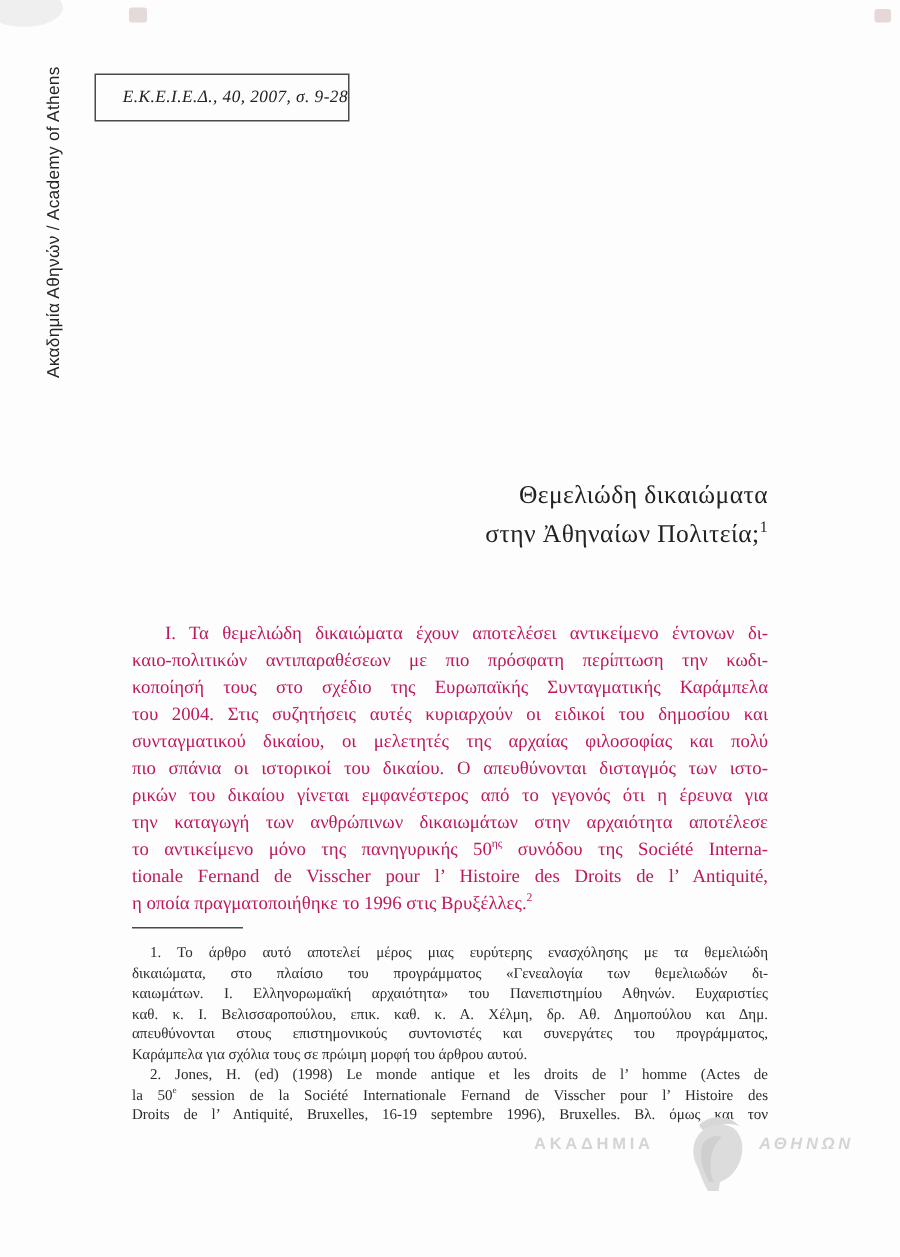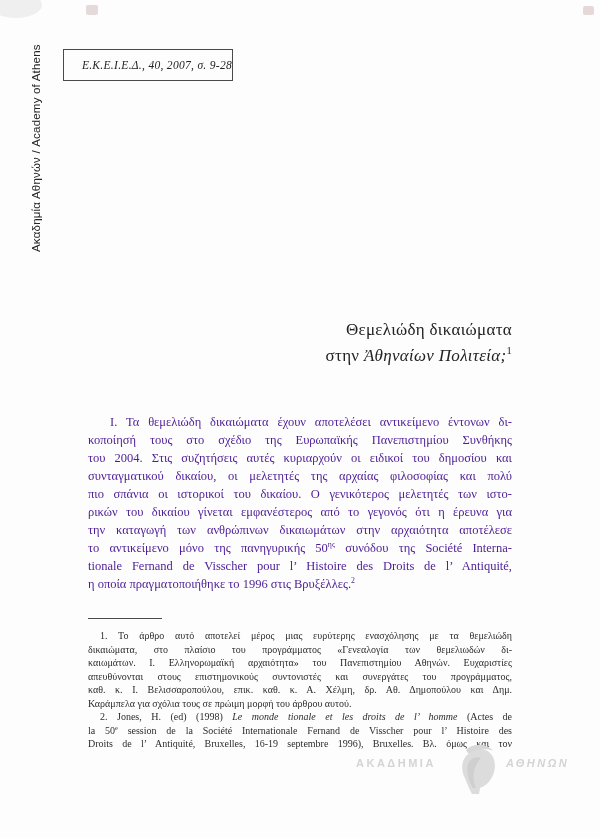--- a/index.html
+++ b/index.html
@@ -21,28 +21,28 @@
   
   .citation-box{
     position:absolute;left:63px;top:49px;width:168px;height:30px;
     border:1px solid #4a4a4a;display:flex;align-items:center;justify-content:flex-end;
     font-style:italic;font-size:11.5px;letter-spacing:.3px;color:#222;
   }
   .author{position:absolute;left:88px;top:258px;font-size:13px;letter-spacing:.8px;color:#262626;}
   .title-block{position:absolute;left:88px;top:317px;width:424px;text-align:right;color:#222;}
   .title-line{font-size:17px;line-height:26px;letter-spacing:.3px;}
   
-  .body-text{position:absolute;left:88px;top:413px;width:424px;font-size:12.5px;line-height:18px;color:#4c1d95;}
+  .body-text{position:absolute;left:88px;top:413px;width:424px;font-size:12.5px;line-height:18px;color:#be185d;}
   .body-text .line:first-child{text-indent:22px;}
   .footnote{position:absolute;left:88px;width:424px;font-size:10px;line-height:13.5px;color:#2c2c2c;}
   .fn1{top:629px;} .fn2{top:710px;}
   .footnote .line:first-child{text-indent:12px;}
   .line{text-align:justify;text-align-last:justify;}
   .line.last{text-align-last:left;}
-  .it{font-style:italic;}
+  .it{}
   sup{font-size:62%;vertical-align:super;line-height:0;}
   .fn-rule{position:absolute;left:88px;top:618px;width:74px;border-top:1px solid #4b4b4b;height:0;}
   
   .wm-text{
     position:absolute;font-family:"Liberation Sans","DejaVu Sans",sans-serif;
     font-size:11px;letter-spacing:2.5px;color:#d4d4d4;font-weight:bold;
   }
   .wm-left{left:356px;top:757px;} .wm-right{left:506px;top:757px;font-style:italic;}
   .wm-icon{position:absolute;left:450px;top:742px;width:52px;height:56px;}
 </style>
@@ -62,43 +62,44 @@
   </div>
 
 
   <div class="title-block">
     <div class="title-line">Θεμελιώδη δικαιώματα</div>
     <div class="title-line"><span>στην </span><span class="it">Ἀθηναίων Πολιτεία;</span><sup>1</sup></div>
   </div>
 
   <div class="body-text">
       <div class="line"><span>Ι. Τα θεμελιώδη δικαιώματα έχουν αποτελέσει αντικείμενο έντονων δι-</span></div>
-      <div class="line"><span>κοποίησή τους στο σχέδιο της Ευρωπαϊκής Πανεπιστημίου Συνθήκης</span></div>
+      <div class="line"><span>καιο-πολιτικών αντιπαραθέσεων με πιο πρόσφατη περίπτωση την κωδι-</span></div>
+      <div class="line"><span>κοποίησή τους στο σχέδιο της Ευρωπαϊκής Συνταγματικής Καράμπελα</span></div>
       <div class="line"><span>του 2004. Στις συζητήσεις αυτές κυριαρχούν οι ειδικοί του δημοσίου και</span></div>
       <div class="line"><span>συνταγματικού δικαίου, οι μελετητές της αρχαίας φιλοσοφίας και πολύ</span></div>
-      <div class="line"><span>πιο σπάνια οι ιστορικοί του δικαίου. Ο γενικότερος μελετητές των ιστο-</span></div>
+      <div class="line"><span>πιο σπάνια οι ιστορικοί του δικαίου. Ο απευθύνονται δισταγμός των ιστο-</span></div>
       <div class="line"><span>ρικών του δικαίου γίνεται εμφανέστερος από το γεγονός ότι η έρευνα για</span></div>
       <div class="line"><span>την καταγωγή των ανθρώπινων δικαιωμάτων στην αρχαιότητα αποτέλεσε</span></div>
       <div class="line"><span>το αντικείμενο μόνο της πανηγυρικής 50</span><sup>ης</sup><span> συνόδου της Société Interna-</span></div>
       <div class="line"><span>tionale Fernand de Visscher pour l’ Histoire des Droits de l’ Antiquité,</span></div>
       <div class="line last"><span>η οποία πραγματοποιήθηκε το 1996 στις Βρυξέλλες.</span><sup>2</sup></div>
     </div>
 
   <div class="fn-rule"></div>
 
   <div class="footnote fn1">
       <div class="line"><span>1. Το άρθρο αυτό αποτελεί μέρος μιας ευρύτερης ενασχόλησης με τα θεμελιώδη</span></div>
       <div class="line"><span>δικαιώματα, στο πλαίσιο του προγράμματος «Γενεαλογία των θεμελιωδών δι-</span></div>
       <div class="line"><span>καιωμάτων. Ι. Ελληνορωμαϊκή αρχαιότητα» του Πανεπιστημίου Αθηνών. Ευχαριστίες</span></div>
+      <div class="line"><span>καθ. κ. Ι. Βελισσαροπούλου, επικ. καθ. κ. Α. Χέλμη, δρ. Αθ. Δημοπούλου και Δημ.</span></div>
       <div class="line"><span>απευθύνονται στους επιστημονικούς συντονιστές και συνεργάτες του προγράμματος,</span></div>
-      <div class="line"><span>καθ. κ. Ι. Βελισσαροπούλου, επικ. καθ. κ. Α. Χέλμη, δρ. Αθ. Δημοπούλου και Δημ.</span></div>
       <div class="line last"><span>Καράμπελα για σχόλια τους σε πρώιμη μορφή του άρθρου αυτού.</span></div>
     </div>
   <div class="footnote fn2">
-      <div class="line"><span>2. Jones, H. (ed) (1998) </span><span class="it">Le monde tionale et les droits de l’ homme</span><span> (Actes de</span></div>
+      <div class="line"><span>2. Jones, H. (ed) (1998) </span><span class="it">Le monde antique et les droits de l’ homme</span><span> (Actes de</span></div>
       <div class="line"><span>la 50</span><sup>e</sup><span> session de la Société Internationale Fernand de Visscher pour l’ Histoire des</span></div>
       <div class="line"><span>Droits de l’ Antiquité, Bruxelles, 16-19 septembre 1996), Bruxelles. Βλ. όμως και τον</span></div>
     </div>
 
   <div class="wm-text wm-left">ΑΚΑΔΗΜΙΑ</div>
   <svg class="wm-icon" viewBox="0 0 52 56" xmlns="http://www.w3.org/2000/svg">
     <path d="M16 8 C24 0 38 2 43 9 C39 6 30 7 25 11 C21 14 18 12 16 8 Z" fill="#d7d7d7"></path>
     <path d="M15 36 C11 29 11 19 17 13 C23 7 33 6 39 10 C45 15 46 23 44 30 C42 38 36 44 30 46 L29 52 L22 52 C19 47 17 41 15 36 Z" fill="#dcdcdc"></path>
     <path d="M18 22 C20 17 26 14 31 16 C28 19 25 24 24 30 C23 36 24 42 26 46 L23 46 C19 40 16 30 18 22 Z" fill="#cfcfcf"></path>
   </svg>

